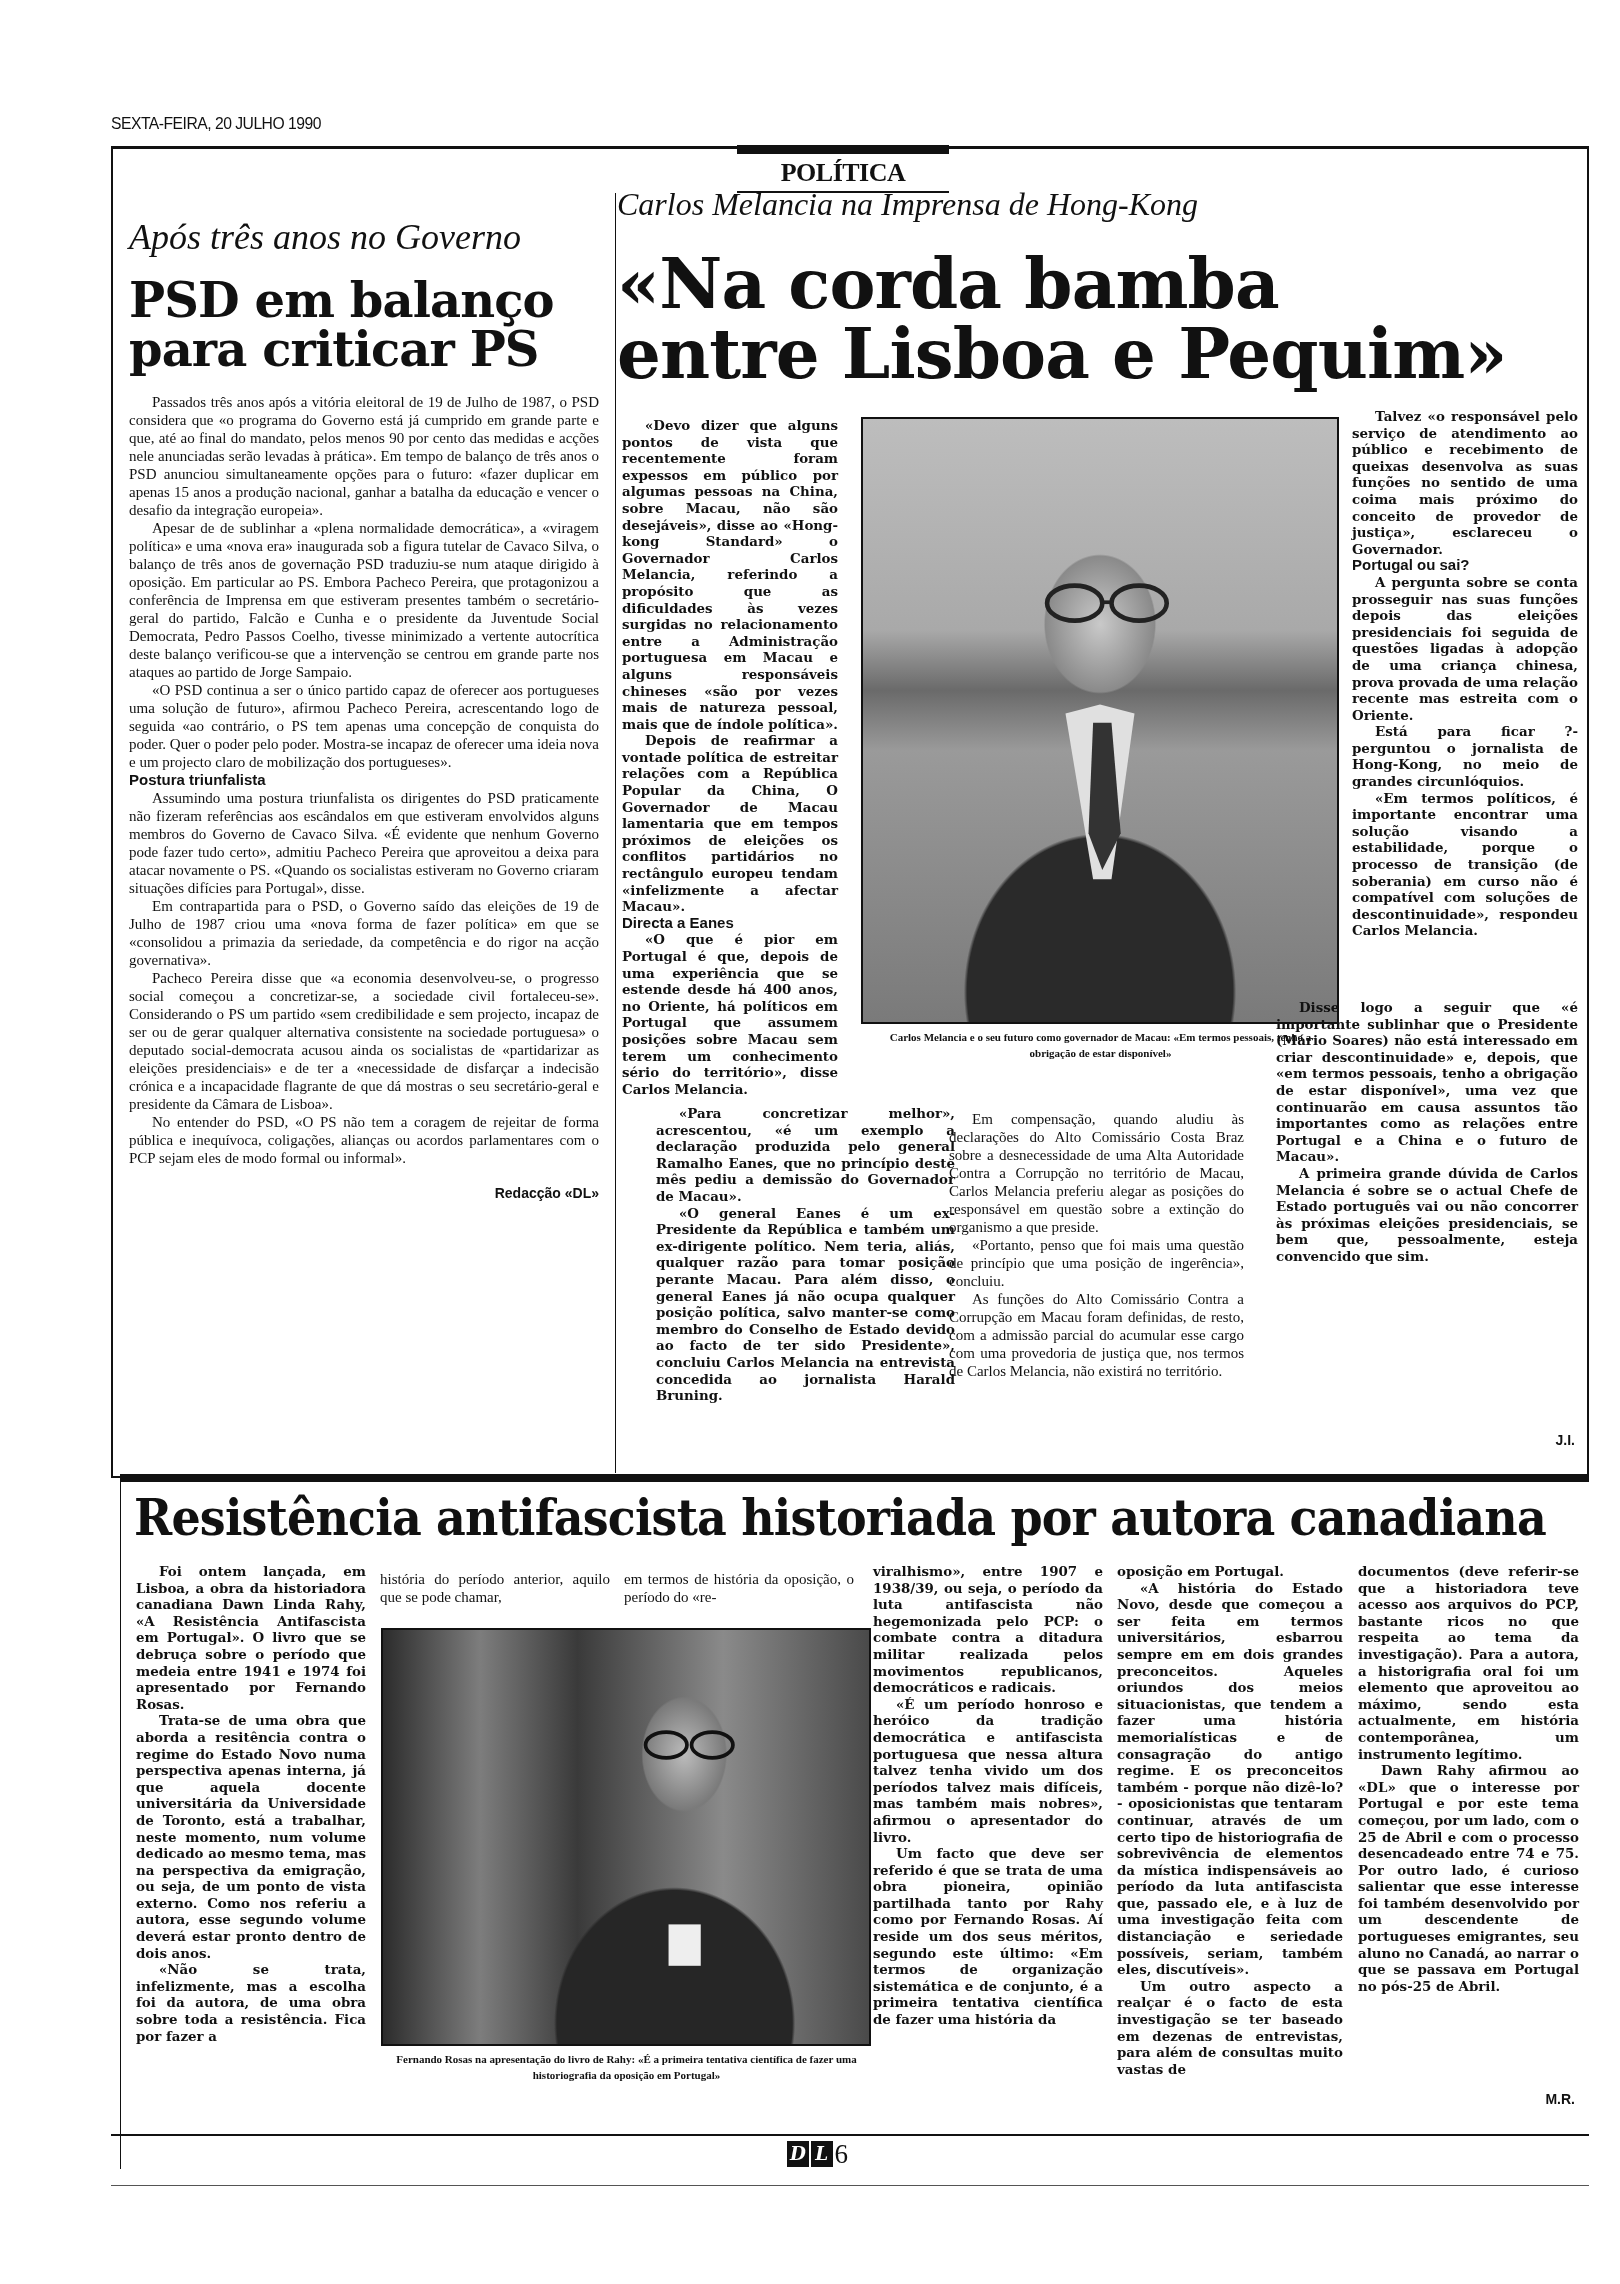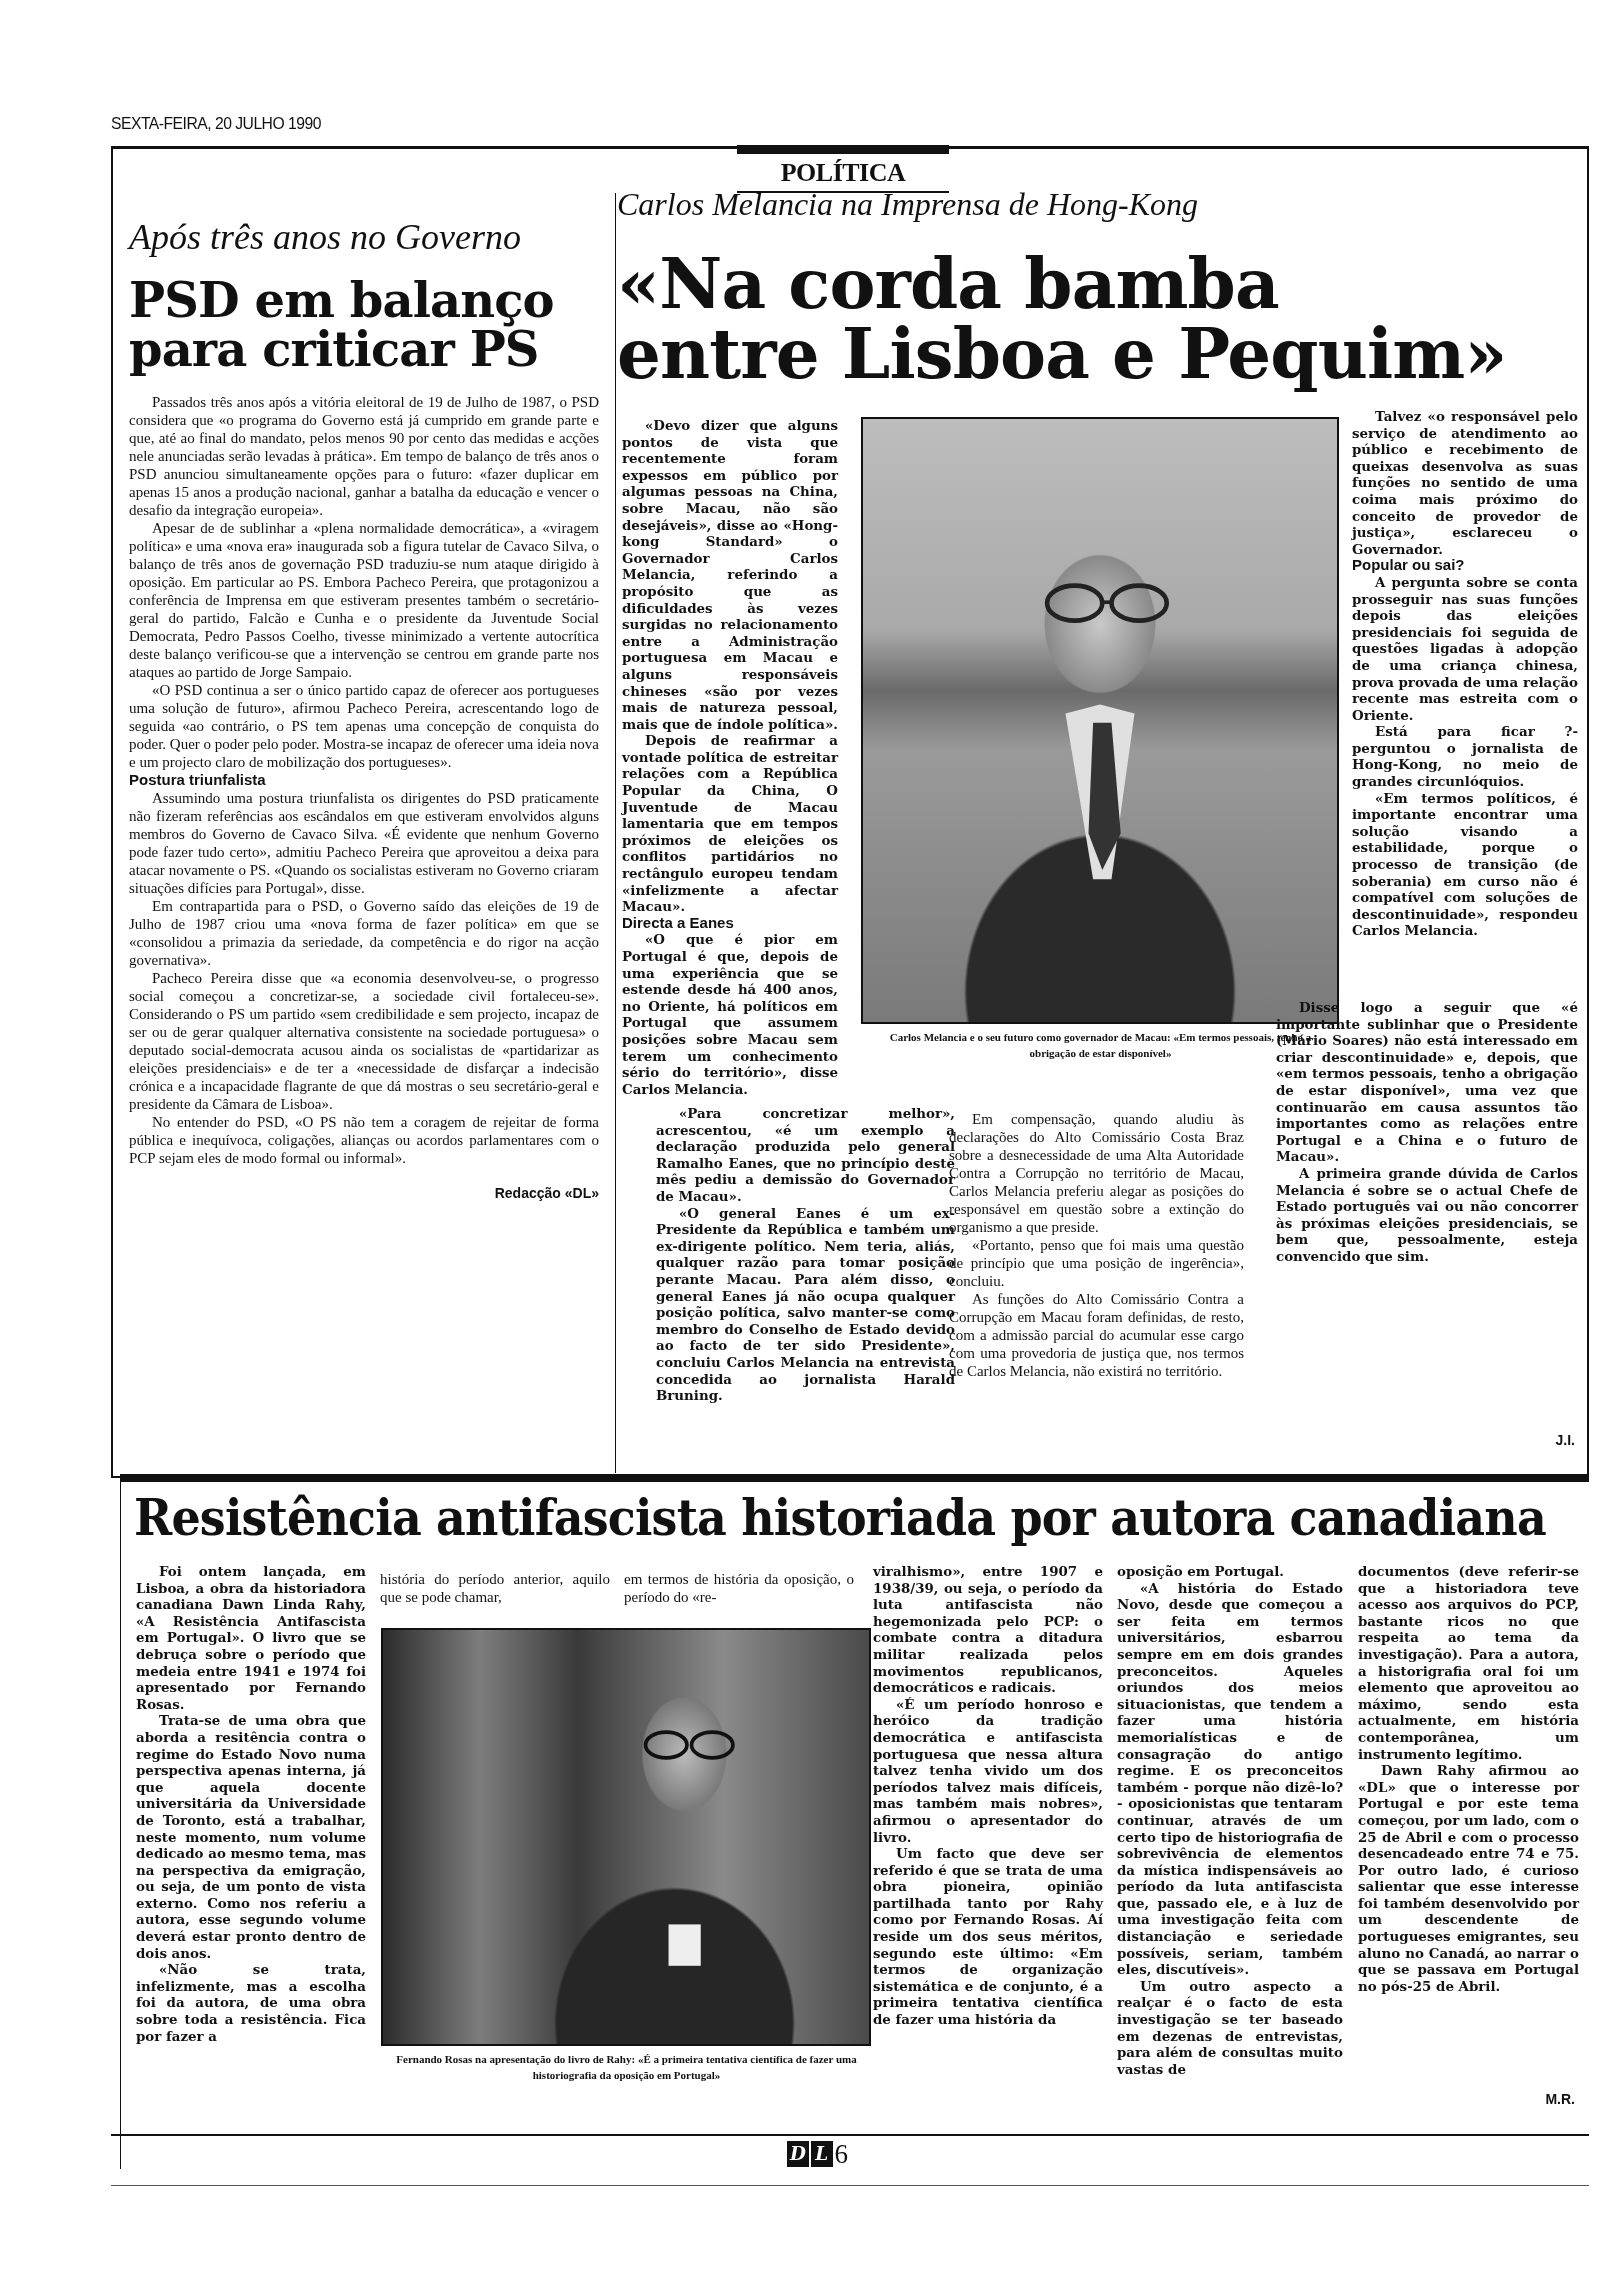--- a/index.html
+++ b/index.html
@@ -63,21 +63,21 @@
 </div>
 
 <div class="abs kicker" style="left:617px;top:186px;width:967px;font-size:32px;">Carlos Melancia na Imprensa de Hong-Kong</div>
 <div class="abs headline" style="left:617px;top:249px;width:967px;font-size:69px;">
   <div>«Na corda bamba</div>
   <div>entre Lisboa e Pequim»</div>
 </div>
 
 <div class="abs body bold" style="left:622px;top:417px;width:216px;">
   <p>«Devo dizer que alguns pontos de vista que recentemente foram expessos em público por algumas pessoas na China, sobre Macau, não são desejáveis», disse ao «Hong-kong Standard» o Governador Carlos Melancia, referindo a propósito que as dificuldades às vezes surgidas no relacionamento entre a Administração portuguesa em Macau e alguns responsáveis chineses «são por vezes mais de natureza pessoal, mais que de índole política».</p>
-  <p>Depois de reafirmar a vontade política de estreitar relações com a República Popular da China, O Juventude de Macau lamentaria que em tempos próximos de eleições os conflitos partidários no rectângulo europeu tendam «infelizmente a afectar Macau».</p>
+  <p>Depois de reafirmar a vontade política de estreitar relações com a República Popular da China, O Governador de Macau lamentaria que em tempos próximos de eleições os conflitos partidários no rectângulo europeu tendam «infelizmente a afectar Macau».</p>
   <p class="subhead">Directa a Eanes</p>
   <p>«O que é pior em Portugal é que, depois de uma experiência que se estende desde há 400 anos, no Oriente, há políticos em Portugal que assumem posições sobre Macau sem terem um conhecimento sério do território», disse Carlos Melancia.</p>
 </div>
 <div class="abs body bold" style="left:656px;top:1105px;width:299px;">
   <p>«Para concretizar melhor», acrescentou, «é um exemplo a declaração produzida pelo general Ramalho Eanes, que no princípio deste mês pediu a demissão do Governador de Macau».</p>
   <p>«O general Eanes é um ex-Presidente da República e também um ex-dirigente político. Nem teria, aliás, qualquer razão para tomar posição perante Macau. Para além disso, o general Eanes já não ocupa qualquer posição política, salvo manter-se como membro do Conselho de Estado devido ao facto de ter sido Presidente», concluiu Carlos Melancia na entrevista concedida ao jornalista Harald Bruning.</p>
 </div>
 
 <div class="abs photo" style="left:861px;top:417px;width:474px;height:603px;background:
   radial-gradient(ellipse 78px 97px at 50% 34%, #c9c9c9 0%, #8a8a8a 70%, transparent 72%),
@@ -94,21 +94,21 @@
 <div class="abs caption" style="left:875px;top:1029px;width:451px;">Carlos Melancia e o seu futuro como governador de Macau: «Em termos pessoais, tenho a obrigação de estar disponível»</div>
 
 <div class="abs body" style="left:949px;top:1110px;width:295px;">
   <p>Em compensação, quando aludiu às declarações do Alto Comissário Costa Braz sobre a desnecessidade de uma Alta Autoridade Contra a Corrupção no território de Macau, Carlos Melancia preferiu alegar as posições do responsável em questão sobre a extinção do organismo a que preside.</p>
   <p>«Portanto, penso que foi mais uma questão de princípio que uma posição de ingerência», concluiu.</p>
   <p>As funções do Alto Comissário Contra a Corrupção em Macau foram definidas, de resto, com a admissão parcial do acumular esse cargo com uma provedoria de justiça que, nos termos de Carlos Melancia, não existirá no território.</p>
 </div>
 
 <div class="abs body bold" style="left:1352px;top:408px;width:226px;">
   <p>Talvez «o responsável pelo serviço de atendimento ao público e recebimento de queixas desenvolva as suas funções no sentido de uma coima mais próximo do conceito de provedor de justiça», esclareceu o Governador.</p>
-  <p class="subhead">Popular ou sai?</p>
+  <p class="subhead">Portugal ou sai?</p>
   <p>A pergunta sobre se conta prosseguir nas suas funções depois das eleições presidenciais foi seguida de questões ligadas à adopção de uma criança chinesa, prova provada de uma relação recente mas estreita com o Oriente.</p>
   <p>Está para ficar ?- perguntou o jornalista de Hong-Kong, no meio de grandes circunlóquios.</p>
   <p>«Em termos políticos, é importante encontrar uma solução visando a estabilidade, porque o processo de transição (de soberania) em curso não é compatível com soluções de descontinuidade», respondeu Carlos Melancia.</p>
 </div>
 <div class="abs body bold" style="left:1276px;top:999px;width:302px;">
   <p>Disse logo a seguir que «é importante sublinhar que o Presidente (Mário Soares) não está interessado em criar descontinuidade» e, depois, que «em termos pessoais, tenho a obrigação de estar disponível», uma vez que continuarão em causa assuntos tão importantes como as relações entre Portugal e a China e o futuro de Macau».</p>
   <p>A primeira grande dúvida de Carlos Melancia é sobre se o actual Chefe de Estado português vai ou não concorrer às próximas eleições presidenciais, se bem que, pessoalmente, esteja convencido que sim.</p>
 </div>
 <div class="abs sig" style="left:1474px;top:1432px;width:101px;">J.I.</div>
 

